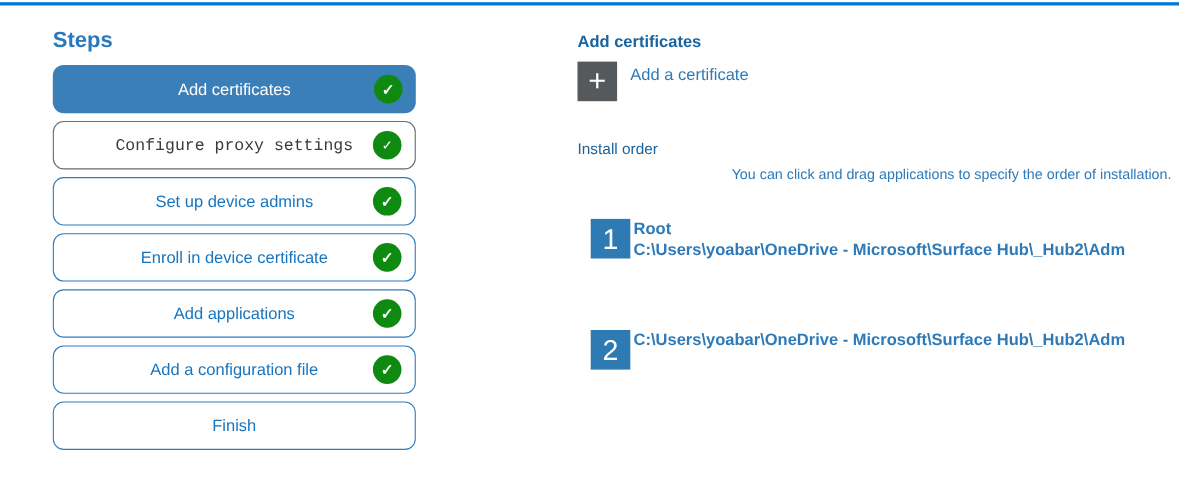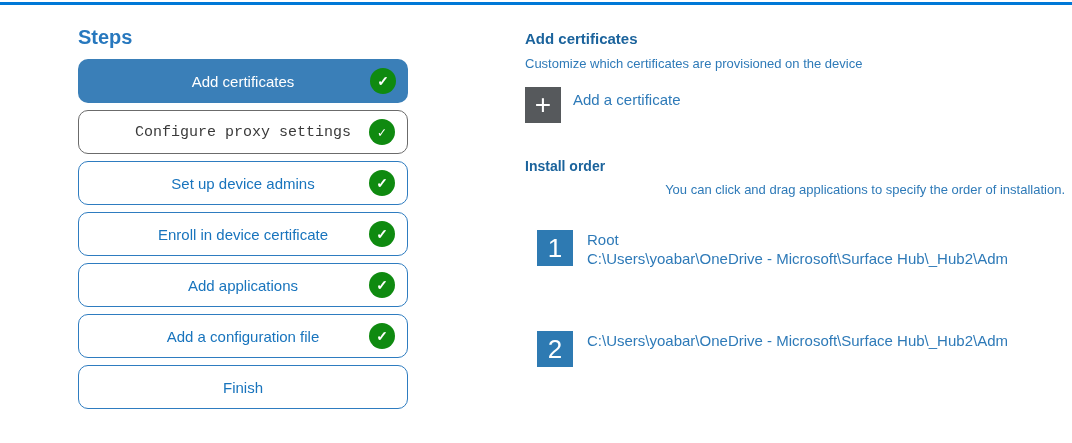--- a/index.html
+++ b/index.html
@@ -24,21 +24,21 @@
     font-family:"Liberation Sans", sans-serif;
     position:relative;
     overflow:hidden;
   }
   .top-bar{
     position:absolute;top:2px;left:0;width:100%;height:3px;
     background:var(--accent);
   }
   
   .left-col{
-    position:absolute;left:78px;top:26px;width:330px;
+    position:absolute;left:48px;top:26px;width:330px;
   }
   .steps-heading{
     font-size:20px;font-weight:bold;color:var(--steps-heading);
     line-height:22px;margin:0 0 11px 0;
   }
   .step-btn{
     position:relative;
     width:330px;height:44px;
     margin-bottom:7px;
     border-radius:10px;
@@ -93,42 +93,43 @@
     background:var(--plus-bg);
     color:#ffffff;
     display:flex;align-items:center;justify-content:center;
     font-size:28px;font-weight:300;line-height:1;
   }
   .add-cert-label{
     font-size:15px;color:var(--body-blue);
     margin-left:12px;padding-top:4px;
   }
   .install-heading{
-    font-size:14px;font-weight:bold;color:var(--heading-blue);
+    font-size:14px;font-weight:normal;color:var(--heading-blue);
     line-height:17px;margin:0 0 6px 0;
   }
   .install-desc{
     font-size:13px;color:var(--body-blue);
     line-height:17px;margin:0 0 32px 0;text-align:right;
   }
   .install-item{
     display:flex;align-items:flex-start;
     margin-left:12px;
     margin-bottom:63px;
     cursor:grab;
   }
   .num-tile{
     width:36px;height:36px;flex:0 0 36px;
     background:var(--number-bg);
     color:#ffffff;
     display:flex;align-items:center;justify-content:center;
     font-size:26px;font-weight:300;line-height:1;
   }
   .item-text{
-    margin-left:14px;
+    margin-left:3px;
+    font-weight:bold;
   }
   .item-name{
     font-size:15px;color:var(--body-blue);line-height:19px;
   }
   .item-path{
     font-size:15px;color:var(--body-blue);line-height:19px;
     white-space:nowrap;
   }
 </style>
 </head>
@@ -182,21 +183,20 @@
   </div>
 
   <div class="step-btn outline">
     <span>Finish</span>
 
   </div>
 </div>
 
 <div class="right-col">
   <h3 class="panel-title">Add certificates</h3>
-  <p class="panel-subtitle">Customize which certificates are provisioned on the device</p>
 
   <div class="add-cert-row">
     <div class="plus-tile">
       <span>+</span>
     </div>
     <div class="add-cert-label">Add a certificate</div>
   </div>
 
   <h4 class="install-heading">Install order</h4>
   <p class="install-desc">You can click and drag applications to specify the order of installation.</p>

